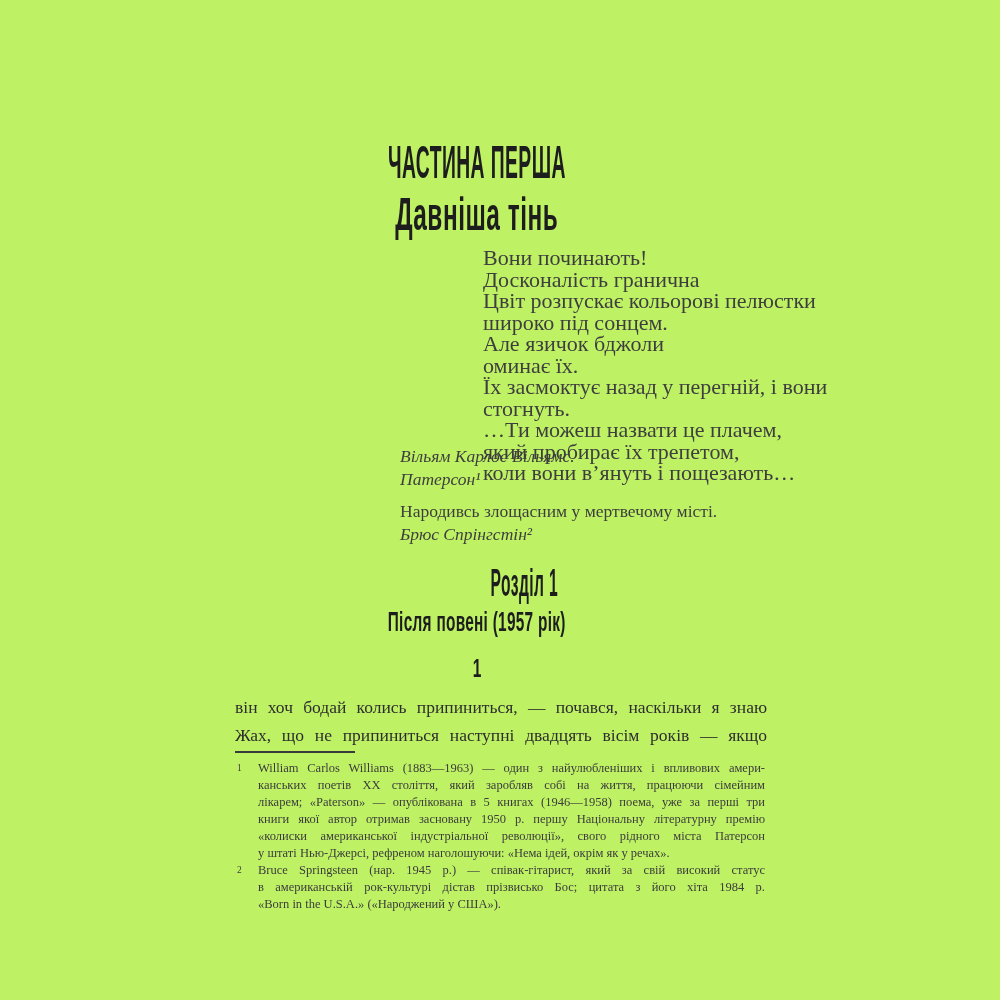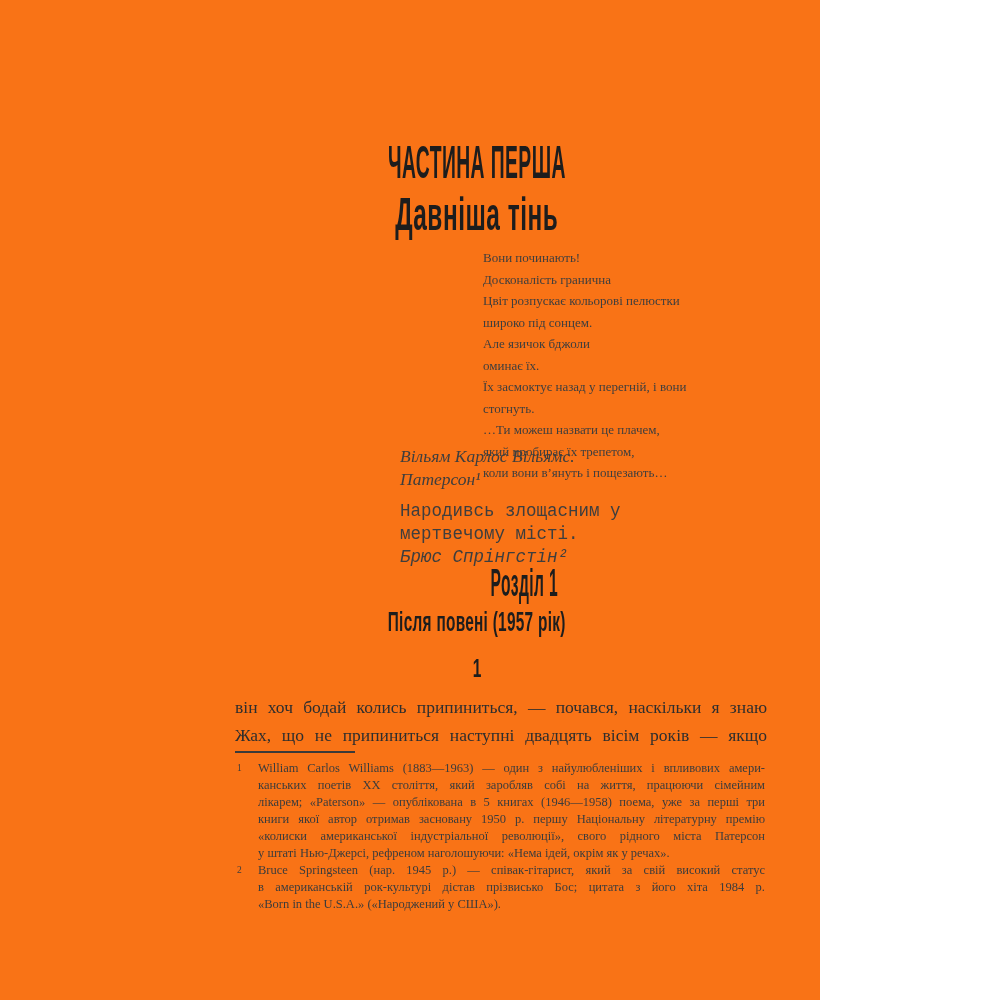--- a/index.html
+++ b/index.html
@@ -1,19 +1,19 @@
 <!DOCTYPE html>
 <html lang="uk"><head>
 <meta charset="utf-8">
 <style>
   html,body{margin:0;padding:0;background:#ffffff;}
   .page{
     position:relative;
-    width:820px;height:1000px;
-    background:#f97316;
+    width:1000px;height:1000px;
+    background:#bef264;
     font-family:"Liberation Serif", serif;
     color:#333;
     overflow:hidden;
   }
   
   .cond{
     font-family:"Liberation Sans", sans-serif;
     font-weight:700;
     display:inline-block;
     white-space:nowrap;
@@ -22,27 +22,27 @@
   }
   .row-center{position:absolute;left:0;width:954px;text-align:center;}
   .kicker{font-size:46px;line-height:46px;transform:scaleX(0.42);letter-spacing:1px;}
   .part-title{font-size:47px;line-height:48px;transform:scaleX(0.52);letter-spacing:1px;}
   .chapter-h{font-size:39px;line-height:40px;transform:scaleX(0.40);letter-spacing:1px;}
   .chapter-sub{font-size:28px;line-height:30px;transform:scaleX(0.55);letter-spacing:0.5px;}
   .section-num{font-size:25px;line-height:26px;transform:scaleX(0.62);}
 
   .poem{
     position:absolute;left:483px;top:247px;
-    font-size:13px;line-height:21.5px;color:#3e3e3e;
+    font-size:22px;line-height:21.5px;color:#3e3e3e;
   }
   .poem-line{white-space:nowrap;}
 
   .attr-block{position:absolute;left:400px;width:318px;text-align:left;color:#3e3e3e;}
   .attr1{top:445px;font-size:17.5px;line-height:23px;}
-  .attr2{top:500px;font-size:17.5px;line-height:23px;font-family:Liberation Mono, monospace;}
+  .attr2{top:500px;font-size:17.5px;line-height:23px;}
   .italic{font-style:italic;}
   .roman{font-style:normal;}
 
   .body-text{
     position:absolute;left:235px;top:693px;width:532px;
     font-size:17.5px;line-height:28px;color:#2e2e2e;
   }
   .jline{text-align:justify;text-align-last:justify;}
   .jline-last{text-align:right;text-align-last:left;}
 

